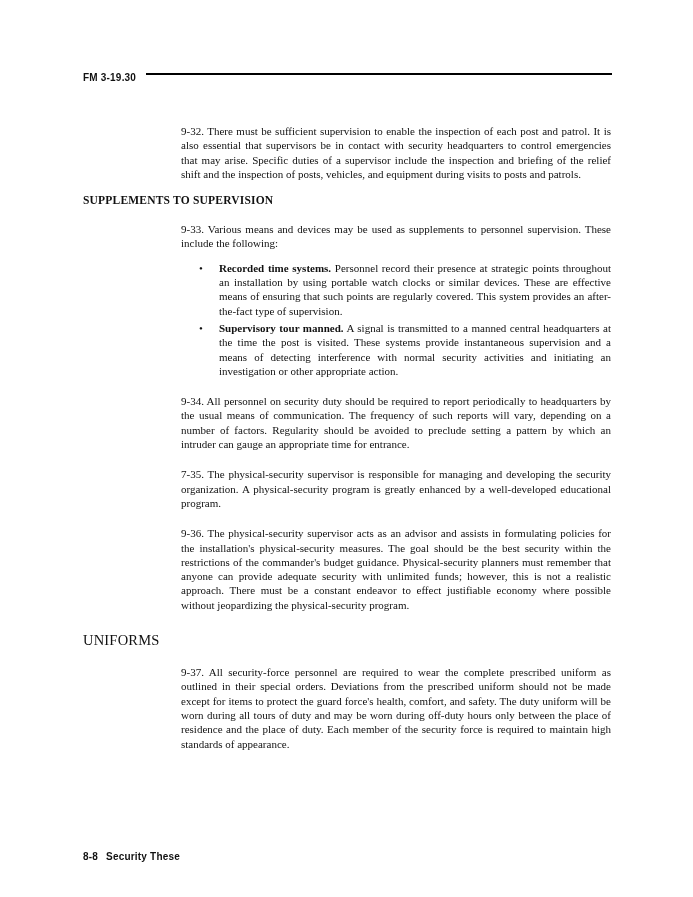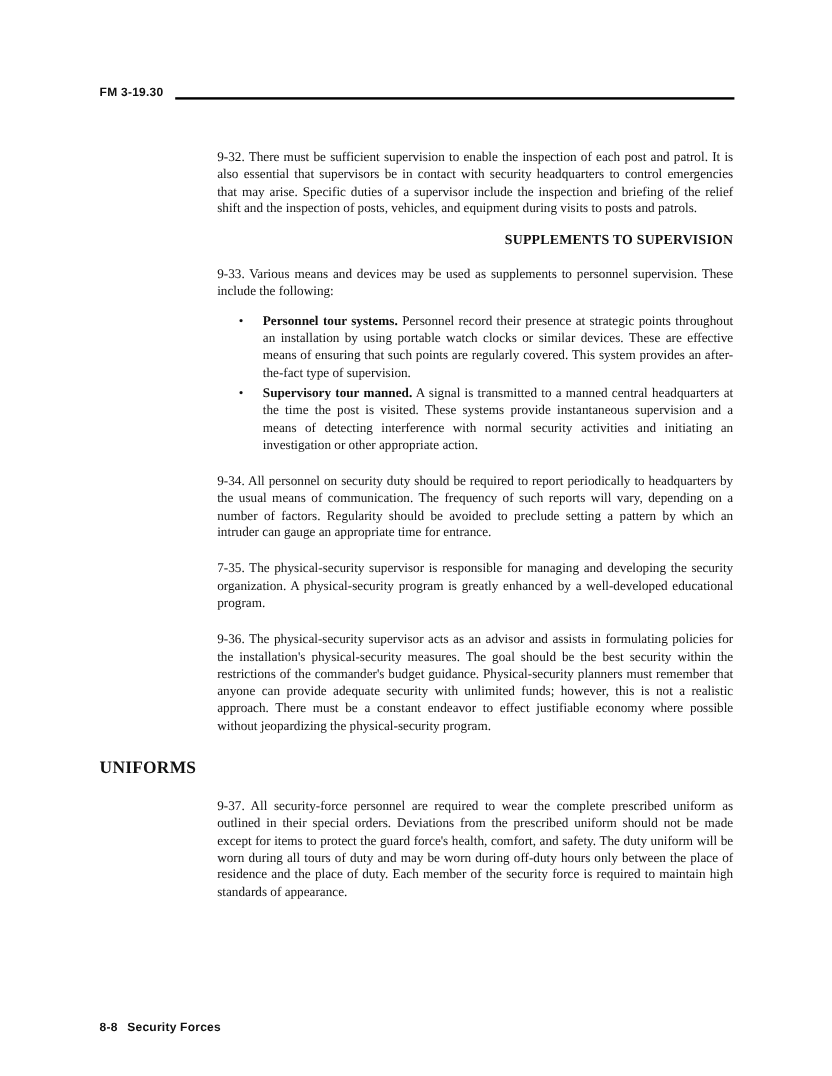--- a/index.html
+++ b/index.html
@@ -15,21 +15,21 @@
     font-family: "Liberation Serif", serif;
     color: #111111;
     overflow: hidden;
   }
   .page-header {
     position: absolute;
     top: 72px;
     left: 83px;
     right: 81px;
     display: flex;
-    align-items: flex-end;
+    align-items: flex-start;
   }
   .doc-id {
     font-family: "Liberation Sans", sans-serif;
     font-weight: bold;
     font-size: 10px;
     white-space: nowrap;
     letter-spacing: 0.2px;
   }
   .header-rule {
     flex: 1;
@@ -48,25 +48,24 @@
     font-size: 11px;
     line-height: 14.3px;
     text-align: justify;
     margin: 16px 0 10px 98px;
   }
   .heading-2 {
     font-size: 11.5px;
     font-weight: bold;
     margin: 13px 0 8px 0;
     letter-spacing: 0.2px;
-    text-align: right;
   }
   .heading-1 {
     font-size: 14.5px;
-    font-weight: bold;
+    font-weight: normal;
     margin: 20px 0 11px 0;
     letter-spacing: 0.2px;
   }
   .bullets {
     list-style: none;
     margin: 0 0 10px 116px;
     padding: 0;
   }
   .bullets li {
     display: flex;
@@ -114,21 +113,21 @@
 
     <p class="body">9-32. There must be sufficient supervision to enable the inspection of each post and patrol. It is also essential that supervisors be in contact with security headquarters to control emergencies that may arise. Specific duties of a supervisor include the inspection and briefing of the relief shift and the inspection of posts, vehicles, and equipment during visits to posts and patrols.</p>
 
     <h2 class="heading-2">SUPPLEMENTS TO SUPERVISION</h2>
 
     <p class="body">9-33. Various means and devices may be used as supplements to personnel supervision. These include the following:</p>
 
     <ul class="bullets">
       <li>
         <span class="bullet-glyph">•</span>
-        <span class="bullet-text"><b class="bullet-lead">Personnel tour systems.</b> <span>Personnel record their presence at strategic points throughout an installation by using portable watch clocks or similar devices. These are effective means of ensuring that such points are regularly covered. This system provides an after-the-fact type of supervision.</span></span>
+        <span class="bullet-text"><b class="bullet-lead">Recorded time systems.</b> <span>Personnel record their presence at strategic points throughout an installation by using portable watch clocks or similar devices. These are effective means of ensuring that such points are regularly covered. This system provides an after-the-fact type of supervision.</span></span>
       </li>
       <li>
         <span class="bullet-glyph">•</span>
         <span class="bullet-text"><b class="bullet-lead">Supervisory tour manned.</b> <span>A signal is transmitted to a manned central headquarters at the time the post is visited. These systems provide instantaneous supervision and a means of detecting interference with normal security activities and initiating an investigation or other appropriate action.</span></span>
       </li>
     </ul>
 
     <p class="body">9-34. All personnel on security duty should be required to report periodically to headquarters by the usual means of communication. The frequency of such reports will vary, depending on a number of factors. Regularity should be avoided to preclude setting a pattern by which an intruder can gauge an appropriate time for entrance.</p>
 
 
@@ -136,16 +135,16 @@
 
     <p class="body">9-36. The physical-security supervisor acts as an advisor and assists in formulating policies for the installation's physical-security measures. The goal should be the best security within the restrictions of the commander's budget guidance. Physical-security planners must remember that anyone can provide adequate security with unlimited funds; however, this is not a realistic approach. There must be a constant endeavor to effect justifiable economy where possible without jeopardizing the physical-security program.</p>
 
     <h1 class="heading-1">UNIFORMS</h1>
 
     <p class="body">9-37. All security-force personnel are required to wear the complete prescribed uniform as outlined in their special orders. Deviations from the prescribed uniform should not be made except for items to protect the guard force's health, comfort, and safety. The duty uniform will be worn during all tours of duty and may be worn during off-duty hours only between the place of residence and the place of duty. Each member of the security force is required to maintain high standards of appearance.</p>
 
   </main>
 
   <footer class="page-footer">
-    <span class="page-number">8-8</span><span>Security Forces</span>
+    <span class="page-number">8-8</span><span>Security These</span>
   </footer>
 
 </div>
 
 </body></html>

